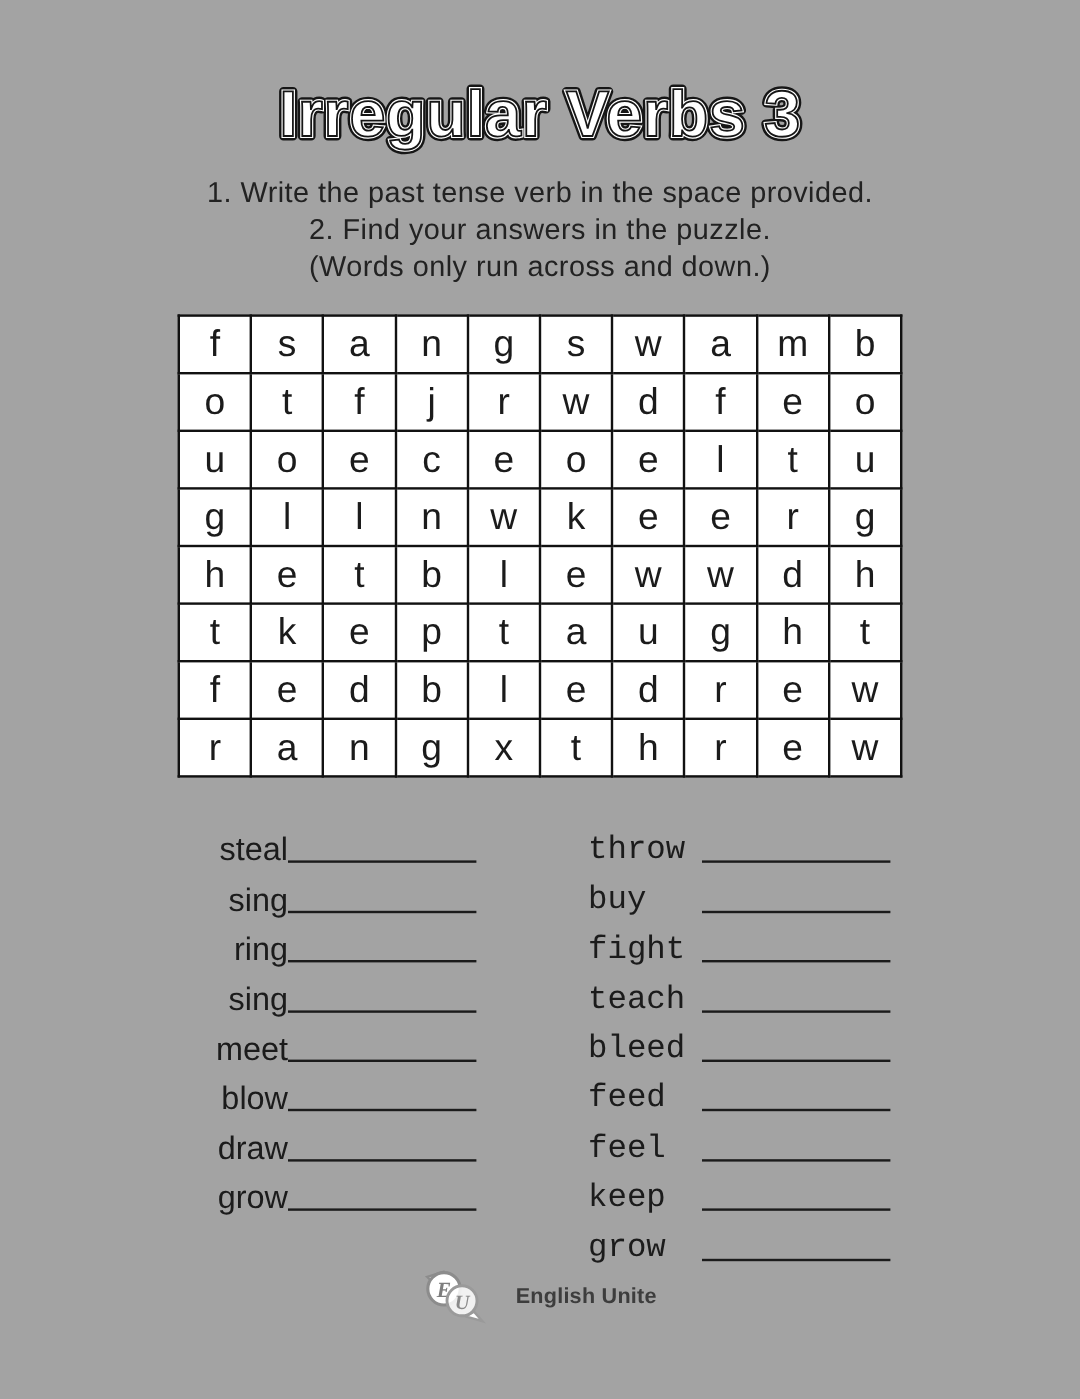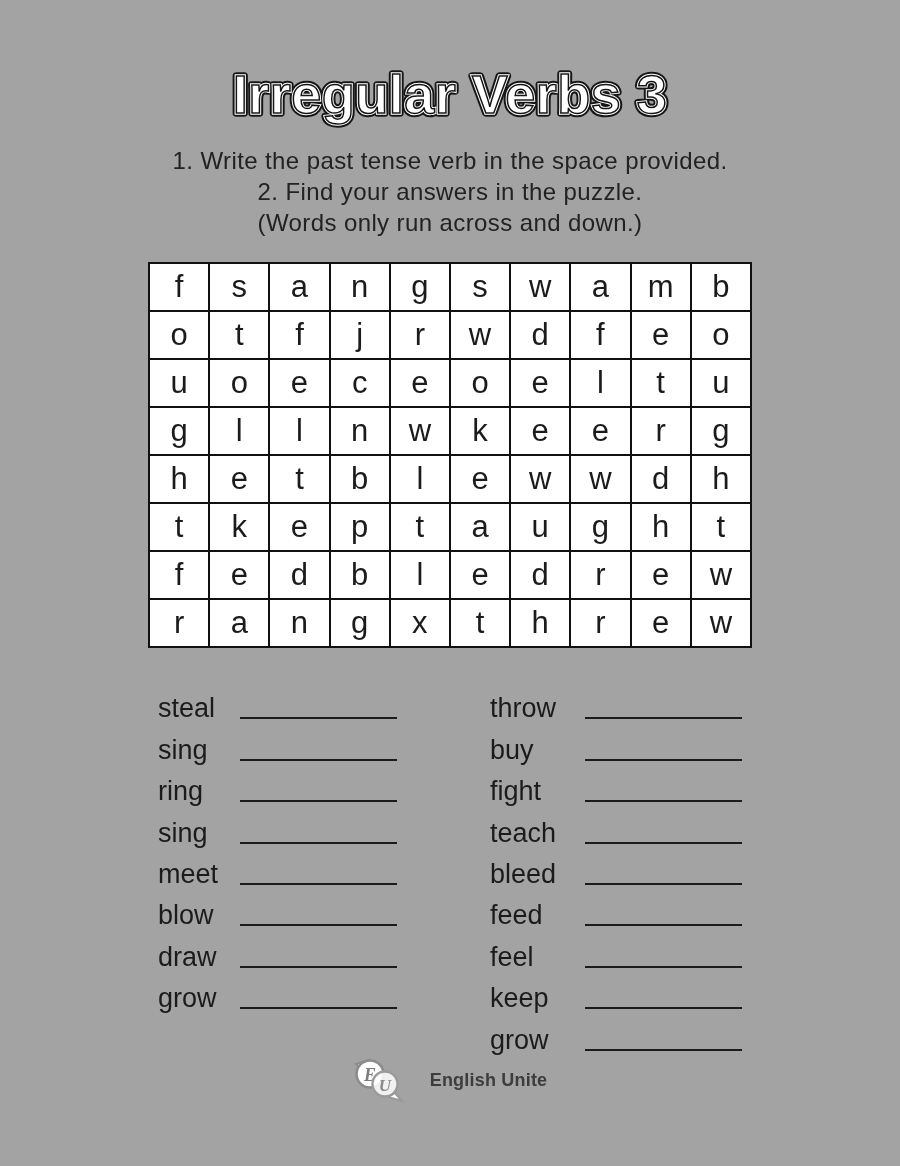--- a/index.html
+++ b/index.html
@@ -45,27 +45,27 @@
     text-align: center; vertical-align: middle;
     font-size: 31px; color: #1b1b1b;
     background: #ffffff;
     padding: 0;
   }
 
   
   .words { position: absolute; top: 683px; left: 0; width: 900px; }
   .words ul { list-style: none; position: absolute; top: 0; }
   ul.col-left  { left: 158px; }
-  ul.col-right { left: 490px; }
+  ul.col-right { left: 490px; font-family: Liberation Mono, monospace; }
   .words li {
     height: 41.4px;
     display: flex; align-items: flex-end;
     font-size: 27px; color: #1b1b1b;
   }
-  ul.col-left  li > span:first-child { width: 82px; }
+  ul.col-left  li > span:first-child { width: 82px; text-align: right; }
   ul.col-right li > span:first-child { width: 95px; }
   .blank {
     display: inline-block; width: 157px; height: 2px;
     background: #1b1b1b; margin-bottom: 5px;
   }
 
   
   .footer {
     position: absolute; top: 1056px; left: 0; width: 100%;
     display: flex; align-items: center; justify-content: center; gap: 6px;

